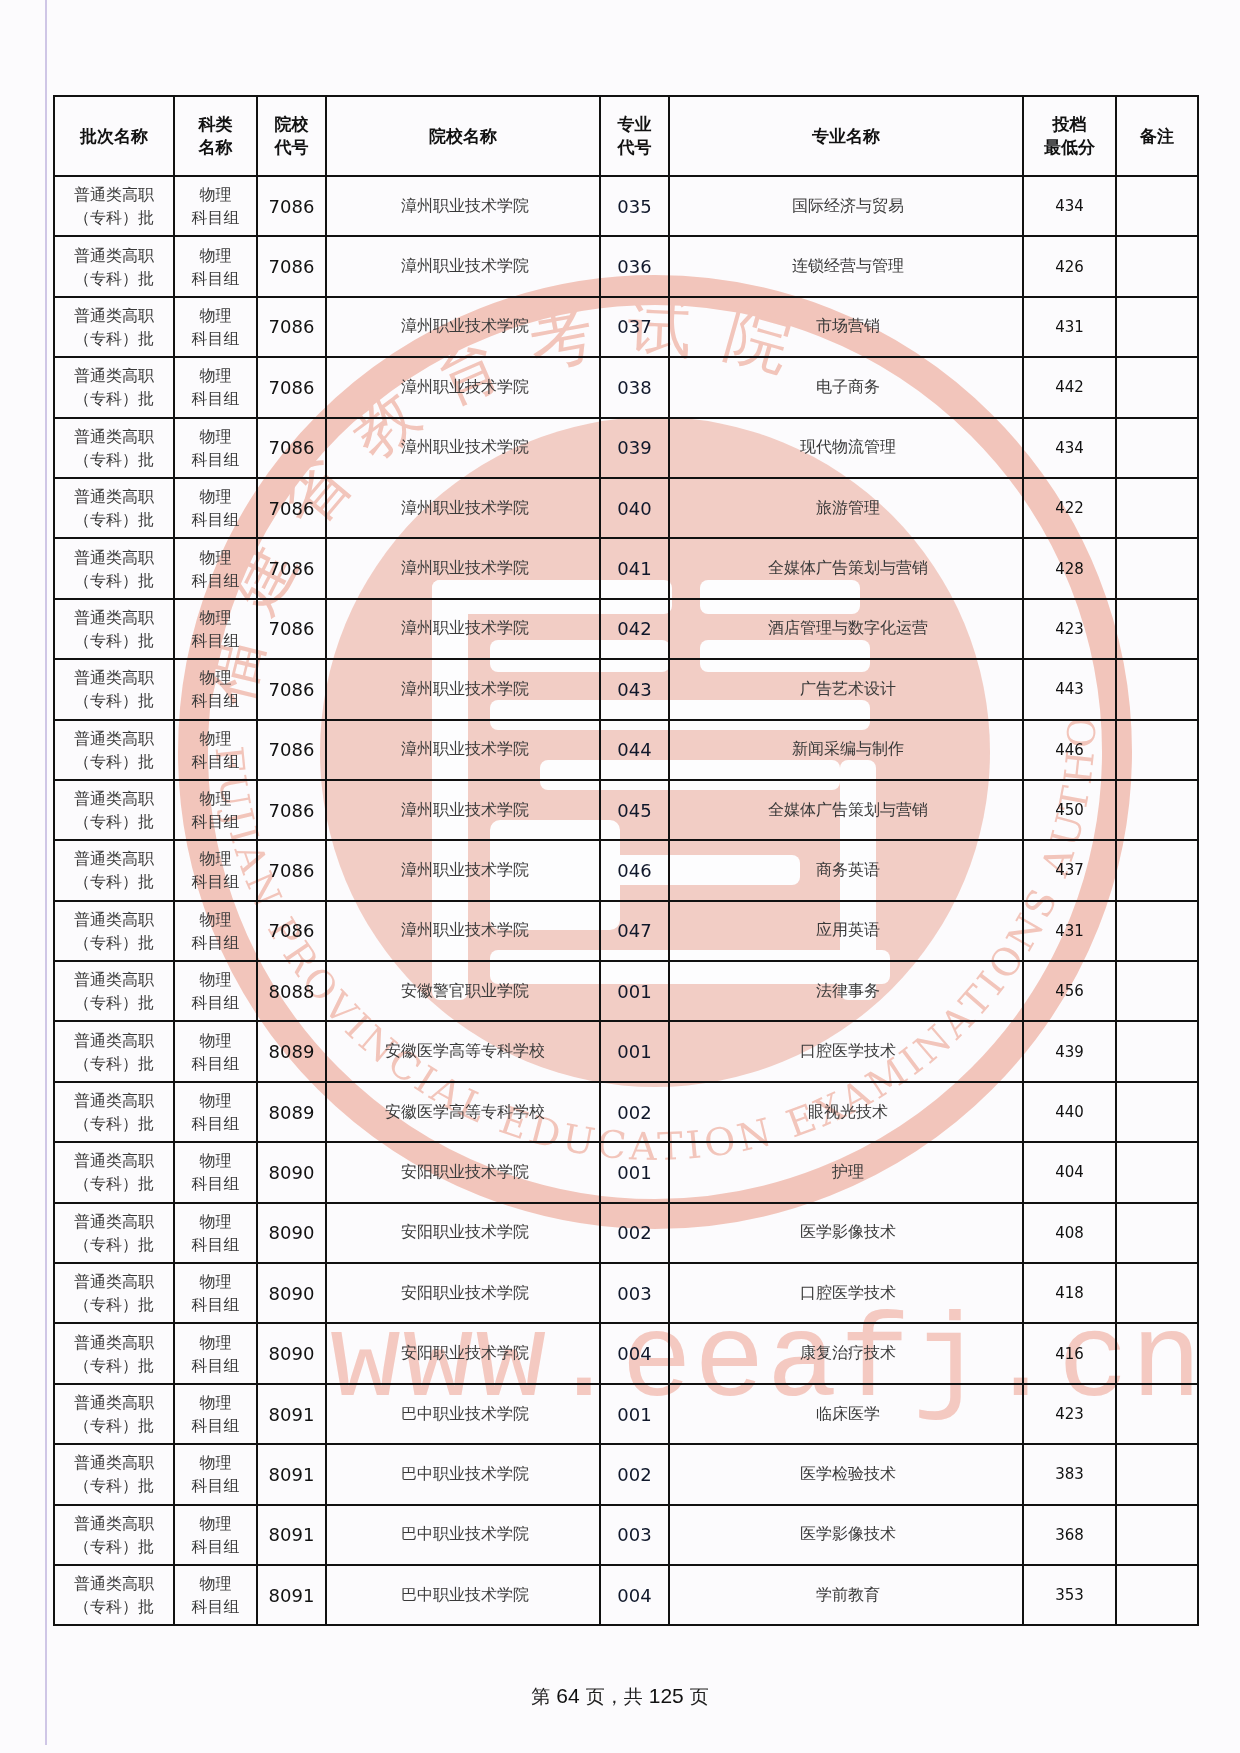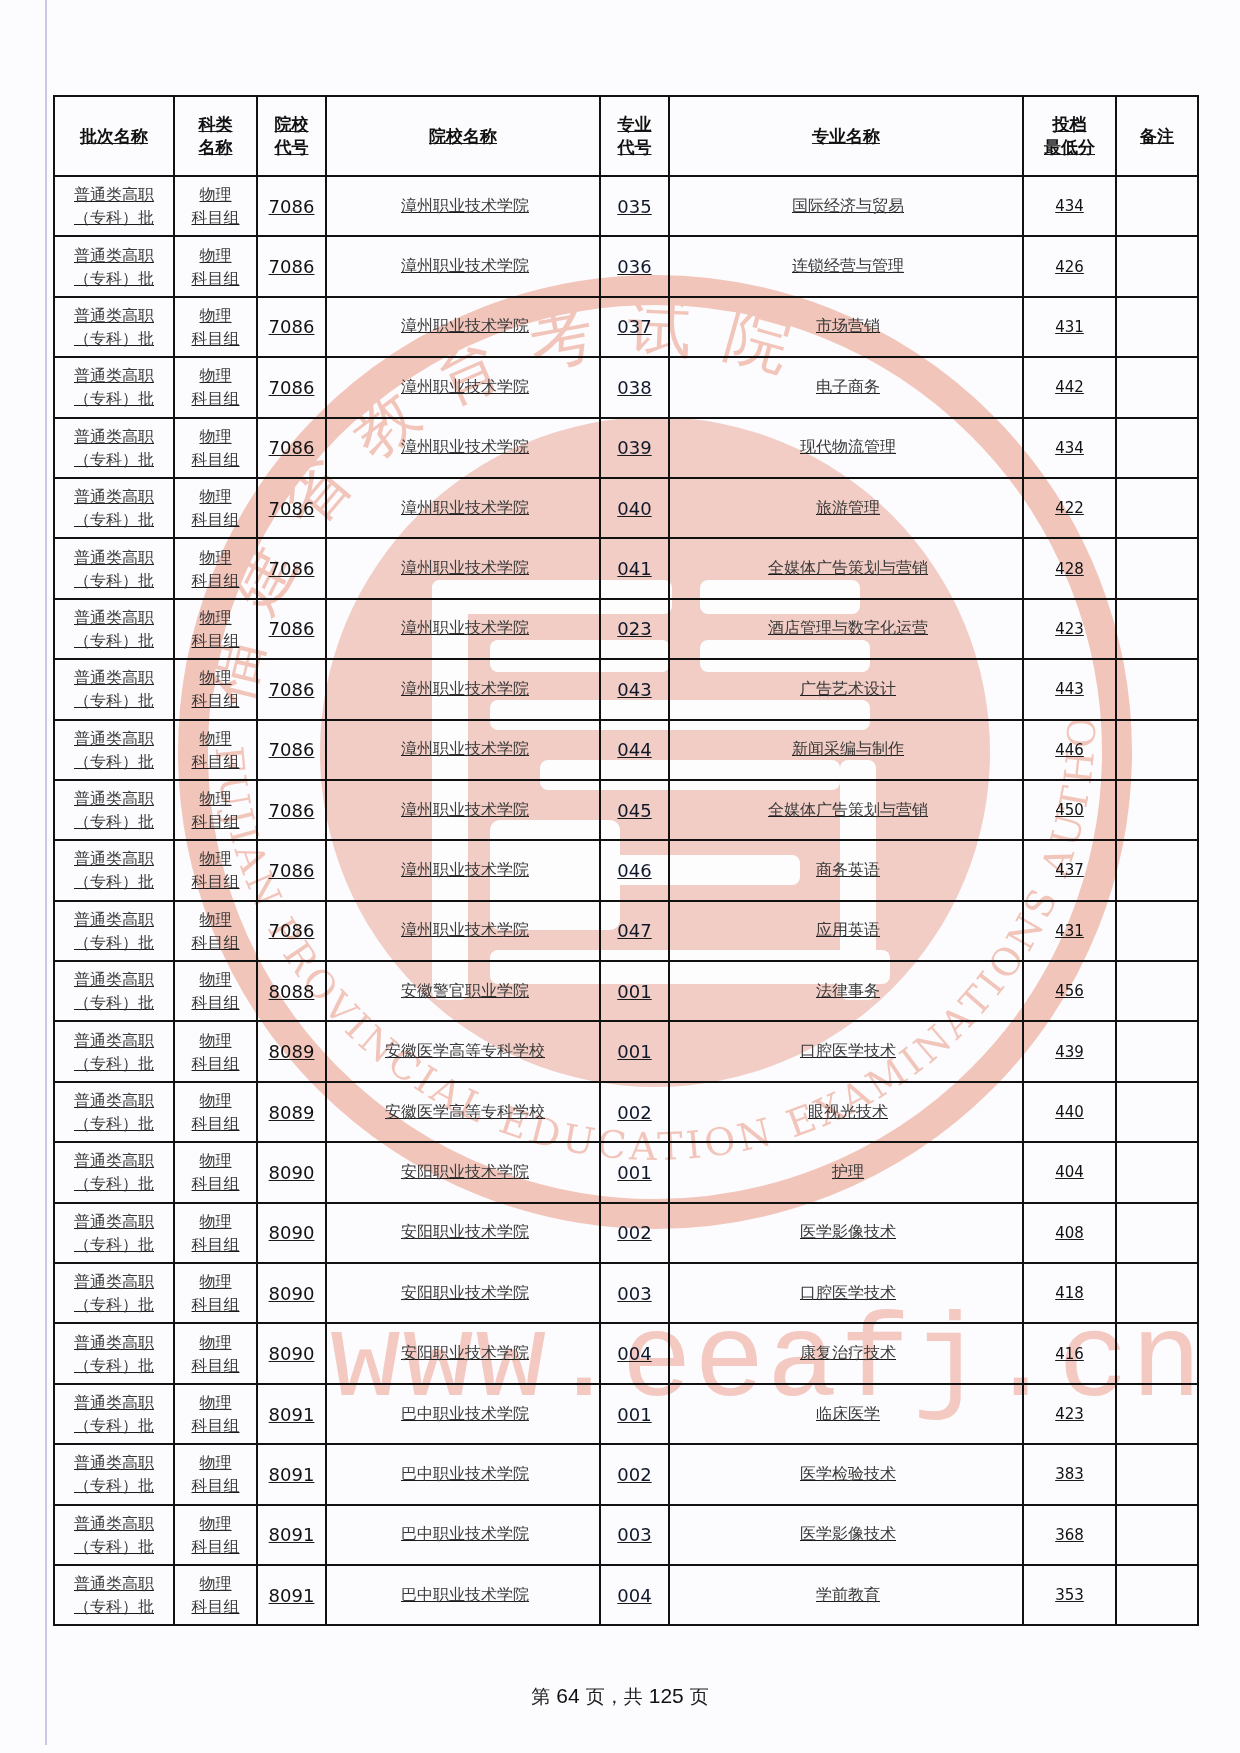--- a/index.html
+++ b/index.html
@@ -11,21 +11,21 @@
   }
   .page-edge-line {
     position:absolute; left:45px; top:0; width:2px; height:1745px;
     background:#cfc6e6;
   }
   .watermark-seal {
     position:absolute; left:0; top:0; width:1240px; height:1753px;
     pointer-events:none; z-index:1;
   }
   .table-wrap {
-    position:absolute; left:53px; top:95px; width:980px; z-index:2;text-decoration:underline;
+    position:absolute; left:53px; top:95px; width:980px; z-index:2;
   }
   table.score-table {
     border-collapse:collapse; width:1144px; table-layout:fixed;
     background:transparent;
   }
   .score-table th, .score-table td {
     border:2px solid #111; padding:0; text-align:center; vertical-align:middle;
   }
   .score-table thead th {
     height:78px; font-weight:bold; font-size:17px; line-height:23px; color:#111;
@@ -250,21 +250,21 @@
           <td class="cell-batch">
             <span class="line">普通类高职</span>
             <span class="line">（专科）批</span>
           </td>
           <td class="cell-subject">
             <span class="line">物理</span>
             <span class="line">科目组</span>
           </td>
           <td class="cell-code">7086</td>
           <td class="cell-school">漳州职业技术学院</td>
-          <td class="cell-major-code">023</td>
+          <td class="cell-major-code">042</td>
           <td class="cell-major">酒店管理与数字化运营</td>
           <td class="cell-score">423</td>
           <td class="cell-note"></td>
         </tr>
         <tr>
           <td class="cell-batch">
             <span class="line">普通类高职</span>
             <span class="line">（专科）批</span>
           </td>
           <td class="cell-subject">

